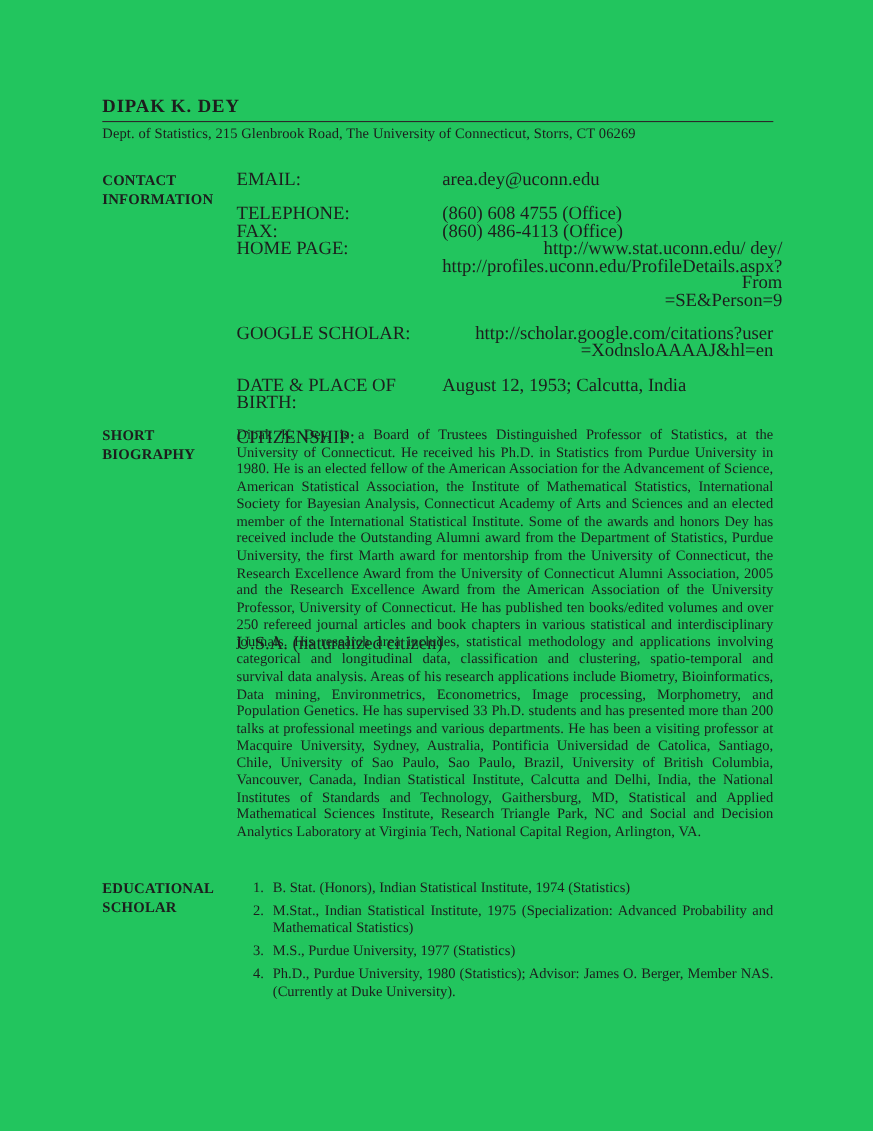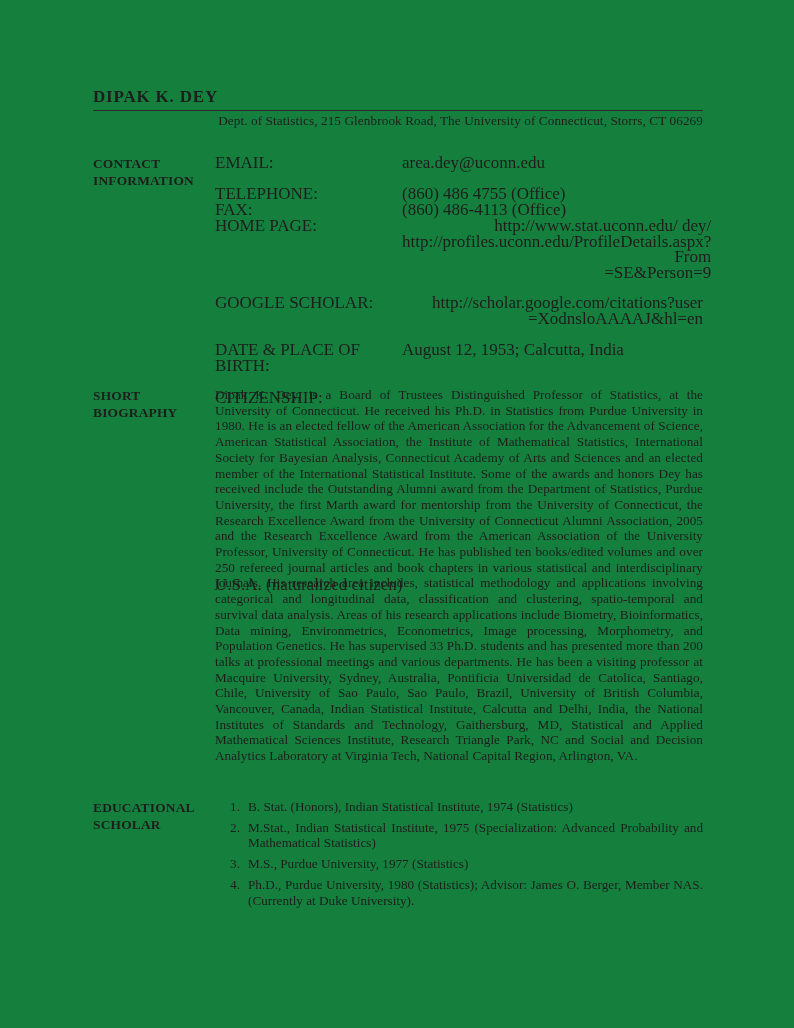--- a/index.html
+++ b/index.html
@@ -1,36 +1,36 @@
 <!DOCTYPE html>
 <html lang="en"><head>
 <meta charset="utf-8">
 <style>
   html, body { margin: 0; padding: 0; background: #ffffff; }
   .page {
     position: relative;
     width: 794px;
     height: 1028px;
-    background: #15803d;
+    background: #22c55e;
     font-family: "Liberation Serif", "DejaVu Serif", serif;
     color: #1d1d1d;
     overflow: hidden;
   }
 
   
   .header { position: absolute; left: 93px; top: 87px; width: 610px; }
   .person-name {
     font-size: 17px;
     font-weight: bold;
     letter-spacing: 0.8px;
     padding-bottom: 3px;
   }
   .header-rule { border-top: 1.4px solid #2a2a2a; height: 0; }
   .address-line {
-    text-align: right;
+    text-align: left;
     font-size: 13.2px;
     padding-top: 2px;
     letter-spacing: 0.1px;
   }
 
   
   .section { position: absolute; left: 93px; width: 610px; }
   .section-heading {
     position: absolute; left: 0; top: 1px; width: 122px;
     font-weight: bold; font-size: 13.4px; line-height: 16.5px;
@@ -78,21 +78,21 @@
     </div>
     <div class="section-content">
 
       <div class="contact-row">
         <div class="c-label">EMAIL:</div>
         <div class="c-value">area.dey@uconn.edu</div>
       </div>
 
       <div class="contact-row gap-row">
         <div class="c-label">TELEPHONE:</div>
-        <div class="c-value">(860) 486 4755 (Office)</div>
+        <div class="c-value">(860) 608 4755 (Office)</div>
       </div>
 
       <div class="contact-row">
         <div class="c-label">FAX:</div>
         <div class="c-value">(860) 486-4113 (Office)</div>
       </div>
 
       <div class="contact-row">
         <div class="c-label">HOME PAGE:</div>
         <div class="c-value">

